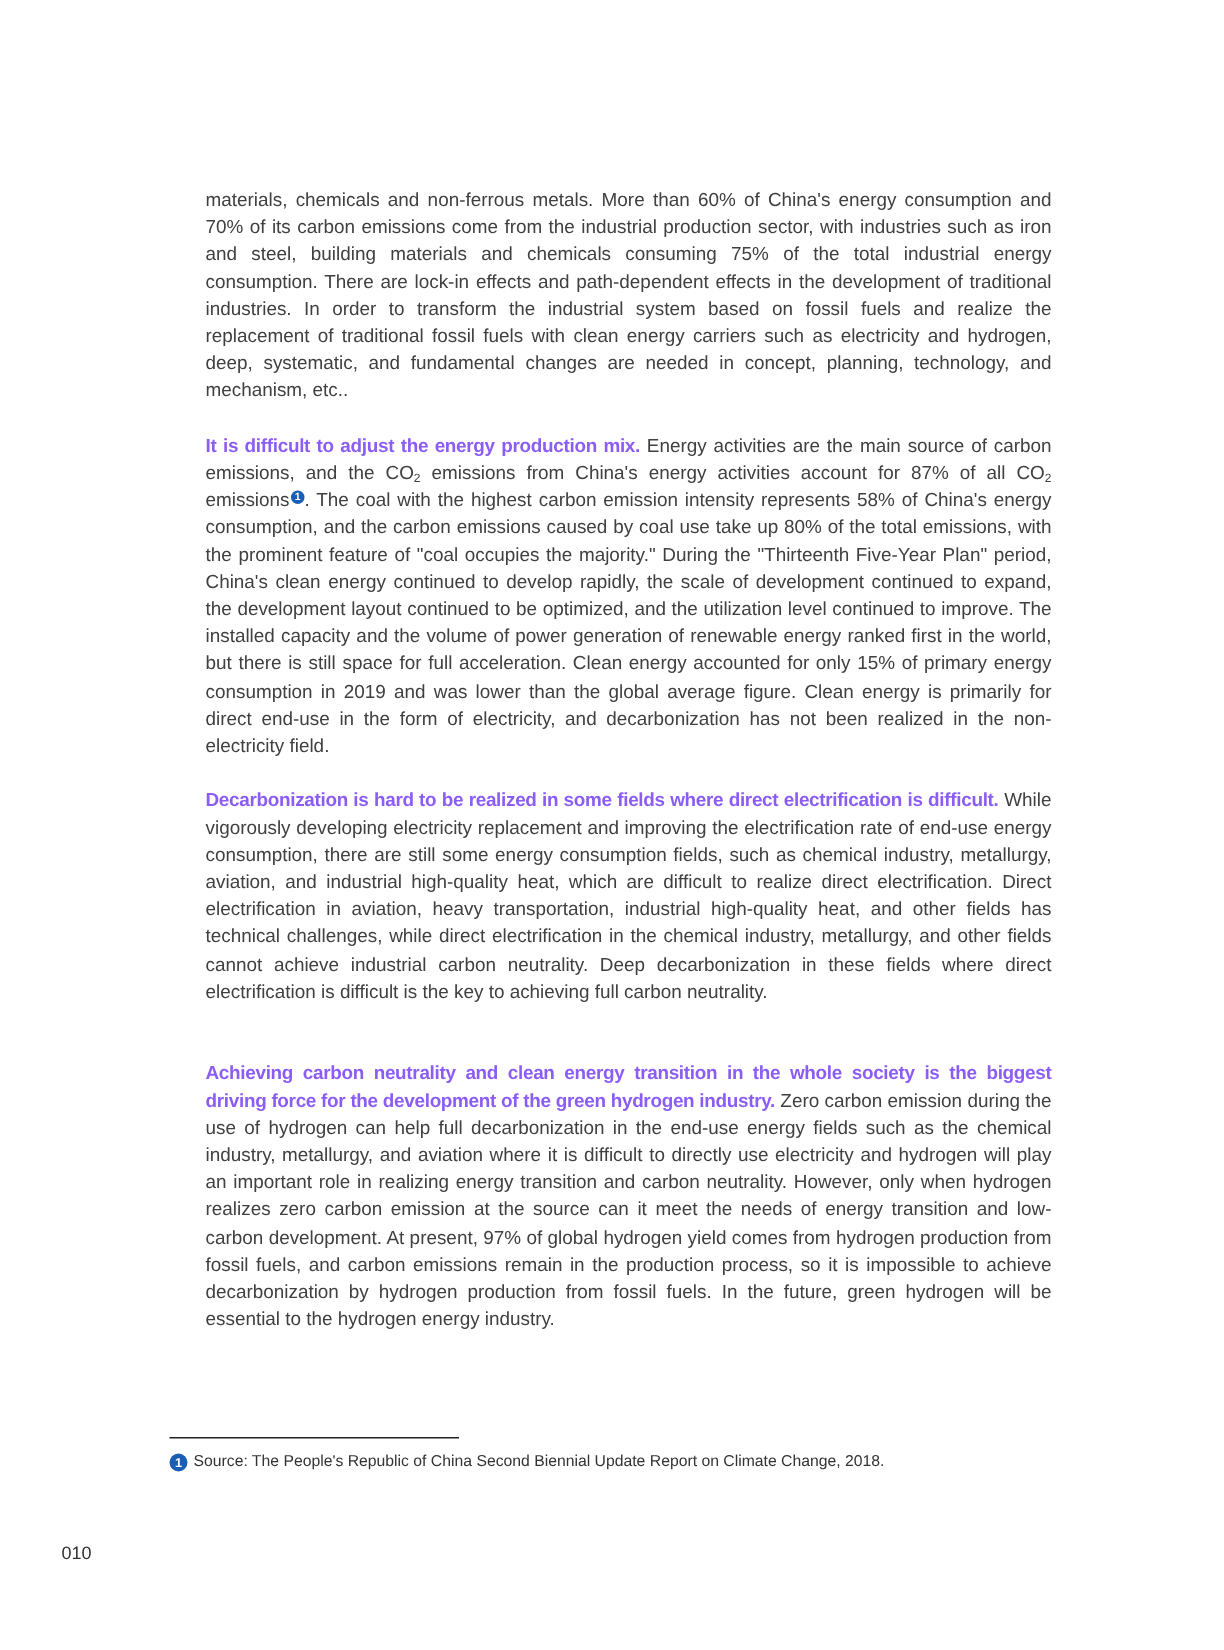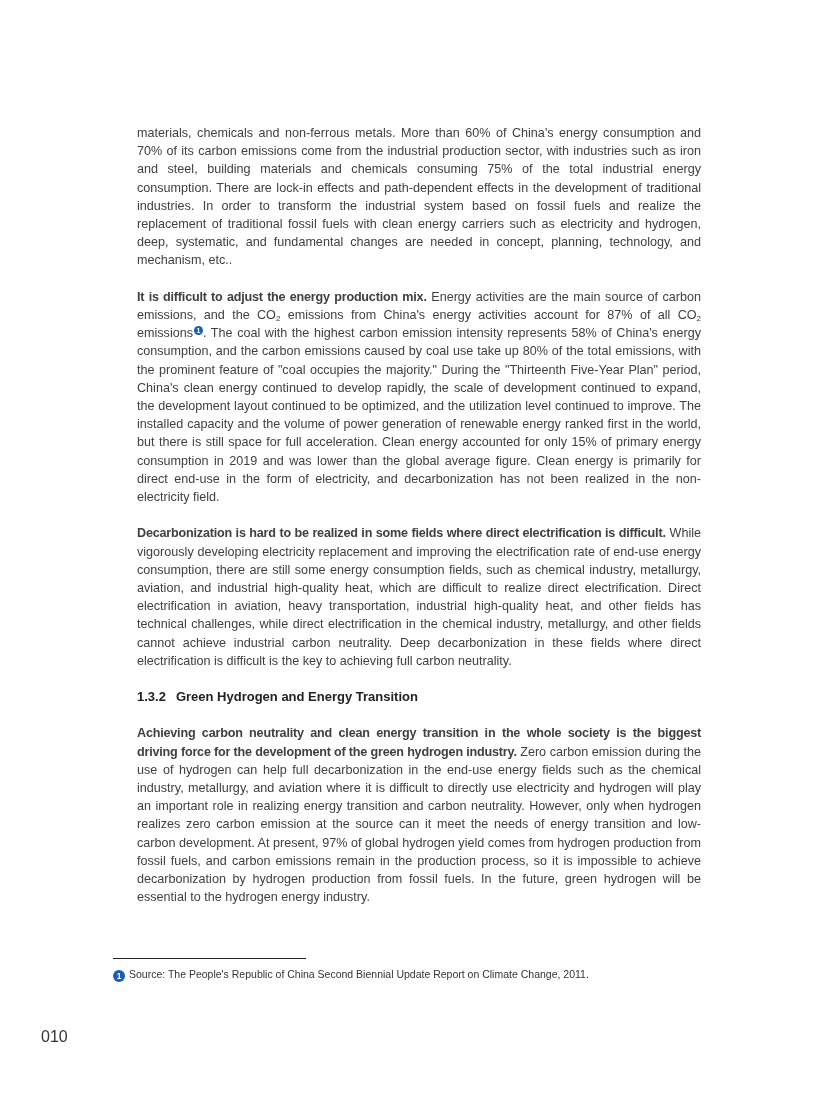--- a/index.html
+++ b/index.html
@@ -1,46 +1,45 @@
 <!DOCTYPE html>
 <html><head>
 <meta charset="utf-8">
 <style>
   html, body { margin: 0; padding: 0; background: #ffffff; }
   body { width: 816px; height: 1100px; position: relative; overflow: hidden; font-family: "Liberation Sans", sans-serif; }
   .content { position: absolute; left: 113px; top: 124px; width: 564px; margin-left: 24px; }
   p.para { margin: 0; font-size: 12.6px; line-height: 18.2px; color: #404040; text-align: justify; }
-  p.para .lead { color: #404040; font-weight: bold; letter-spacing: -0.2px; }
+  p.para .lead { color: #8b5cf6; font-weight: bold; letter-spacing: -0.2px; }
   .gap { height: 18.2px; }
   h3.section { margin: 0; font-size: 13px; font-weight: bold; color: #222; line-height: 18px; }
   h3.section .num { margin-right: 10px; }
   sub { font-size: 8px; line-height: 0; vertical-align: -2px; }
   .fnref { display: inline-block; width: 9px; height: 9px; border-radius: 50%; background: #1a5fb4; color: #fff; font-size: 7px; line-height: 9px; text-align: center; font-weight: bold; vertical-align: 4px; margin-left: 1px; }
   .fn-rule { position: absolute; left: 113px; top: 958px; width: 193px; height: 1px; background: #222; }
   .footnote { position: absolute; left: 113px; top: 967px; font-size: 10.5px; color: #333; line-height: 14px; }
   .footnote .fnmark { display: inline-block; width: 12px; height: 12px; border-radius: 50%; background: #1a5fb4; color: #fff; font-size: 8.5px; line-height: 12px; text-align: center; font-weight: bold; vertical-align: -1px; margin-right: 4px; }
-  .page-number { position: absolute; left: 41px; top: 1028px; font-size: 16px; color: #333; }
+  .page-number { position: absolute; left: 41px; top: 1028px; font-size: 12px; color: #333; }
 </style>
 </head>
 <body>
 
 <div class="content">
   <p class="para">materials, chemicals and non-ferrous metals. More than 60% of China's energy consumption and 70% of its carbon emissions come from the industrial production sector, with industries such as iron and steel, building materials and chemicals consuming 75% of the total industrial energy consumption. There are lock-in effects and path-dependent effects in the development of traditional industries. In order to transform the industrial system based on fossil fuels and realize the replacement of traditional fossil fuels with clean energy carriers such as electricity and hydrogen, deep, systematic, and fundamental changes are needed in concept, planning, technology, and mechanism, etc..</p>
   <div class="gap"></div>
 
   <p class="para"><span class="lead">It is difficult to adjust the energy production mix.</span><span> Energy activities are the main source of carbon emissions, and the CO</span><sub>2</sub><span> emissions from China's energy activities account for 87% of all CO</span><sub>2</sub><span> emissions</span><span class="fnref">1</span><span>. The coal with the highest carbon emission intensity represents 58% of China's energy consumption, and the carbon emissions caused by coal use take up 80% of the total emissions, with the prominent feature of "coal occupies the majority." During the "Thirteenth Five-Year Plan" period, China's clean energy continued to develop rapidly, the scale of development continued to expand, the development layout continued to be optimized, and the utilization level continued to improve. The installed capacity and the volume of power generation of renewable energy ranked first in the world, but there is still space for full acceleration. Clean energy accounted for only 15% of primary energy consumption in 2019 and was lower than the global average figure. Clean energy is primarily for direct end-use in the form of electricity, and decarbonization has not been realized in the non-electricity field.</span></p>
   <div class="gap"></div>
 
   <p class="para"><span class="lead">Decarbonization is hard to be realized in some fields where direct electrification is difficult.</span><span> While vigorously developing electricity replacement and improving the electrification rate of end-use energy consumption, there are still some energy consumption fields, such as chemical industry, metallurgy, aviation, and industrial high-quality heat, which are difficult to realize direct electrification. Direct electrification in aviation, heavy transportation, industrial high-quality heat, and other fields has technical challenges, while direct electrification in the chemical industry, metallurgy, and other fields cannot achieve industrial carbon neutrality. Deep decarbonization in these fields where direct electrification is difficult is the key to achieving full carbon neutrality.</span></p>
   <div class="gap"></div>
 
-  <h3 class="section"><span class="num">1.3.2</span><span>Green Hydrogen and Energy Transition</span></h3>
   <div class="gap"></div>
 
   <p class="para"><span class="lead">Achieving carbon neutrality and clean energy transition in the whole society is the biggest driving force for the development of the green hydrogen industry.</span><span> Zero carbon emission during the use of hydrogen can help full decarbonization in the end-use energy fields such as the chemical industry, metallurgy, and aviation where it is difficult to directly use electricity and hydrogen will play an important role in realizing energy transition and carbon neutrality. However, only when hydrogen realizes zero carbon emission at the source can it meet the needs of energy transition and low-carbon development. At present, 97% of global hydrogen yield comes from hydrogen production from fossil fuels, and carbon emissions remain in the production process, so it is impossible to achieve decarbonization by hydrogen production from fossil fuels. In the future, green hydrogen will be essential to the hydrogen energy industry.</span></p>
 </div>
 
 <div class="fn-rule"></div>
 <div class="footnote">
-  <span class="fnmark">1</span><span>Source: The People's Republic of China Second Biennial Update Report on Climate Change, 2011.</span>
+  <span class="fnmark">1</span><span>Source: The People's Republic of China Second Biennial Update Report on Climate Change, 2018.</span>
 </div>
 
 <div class="page-number">010</div>
 
 </body></html>

